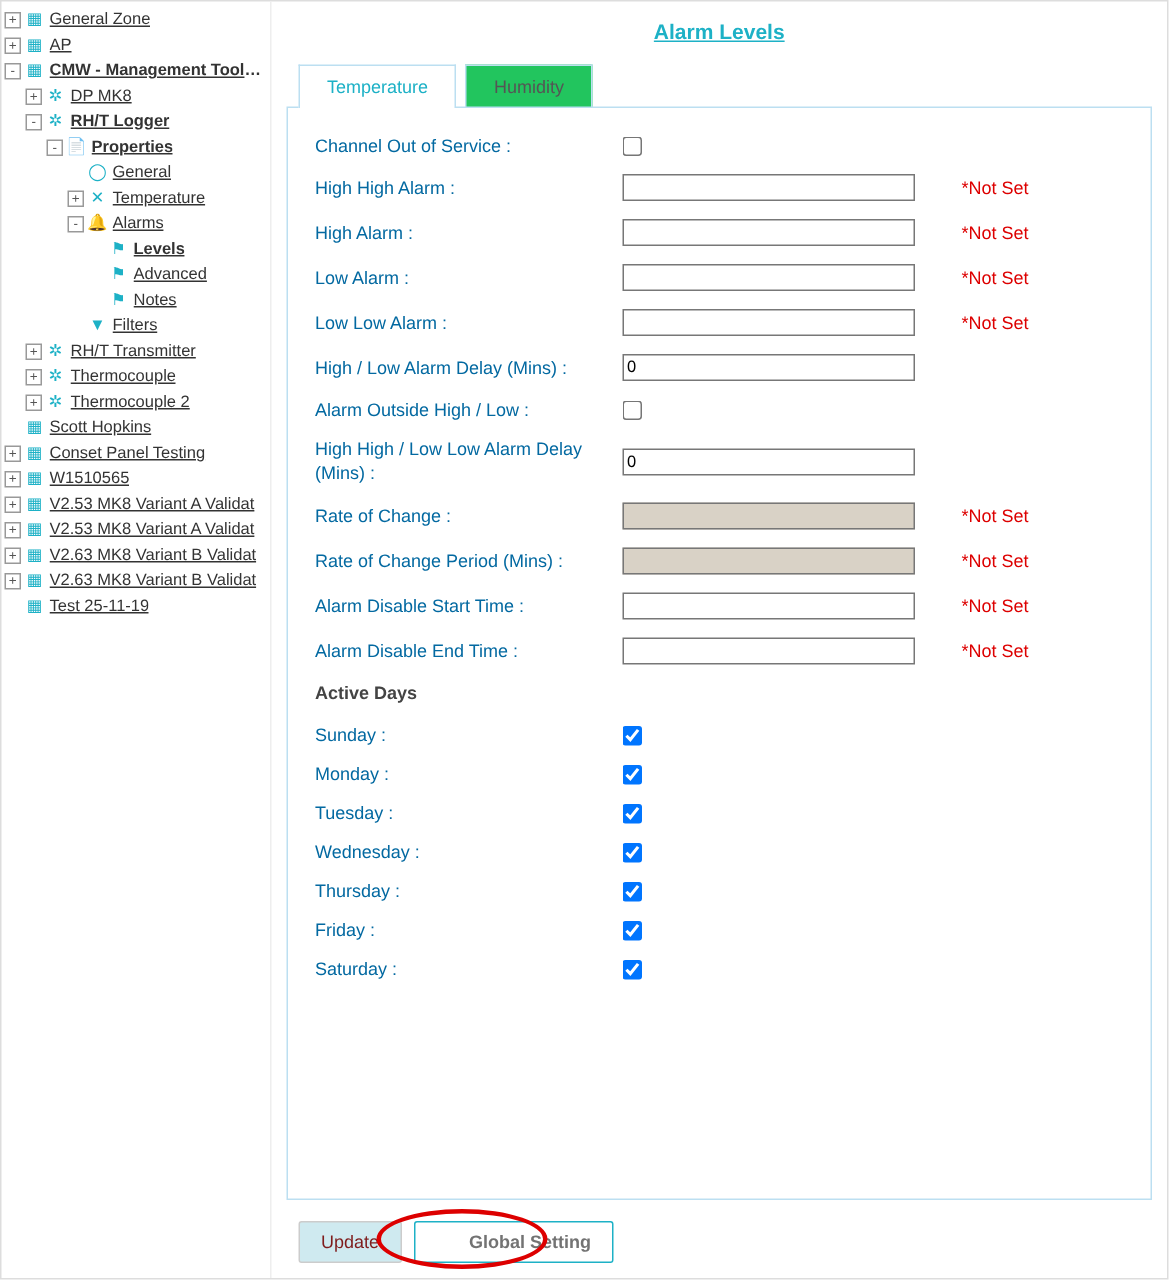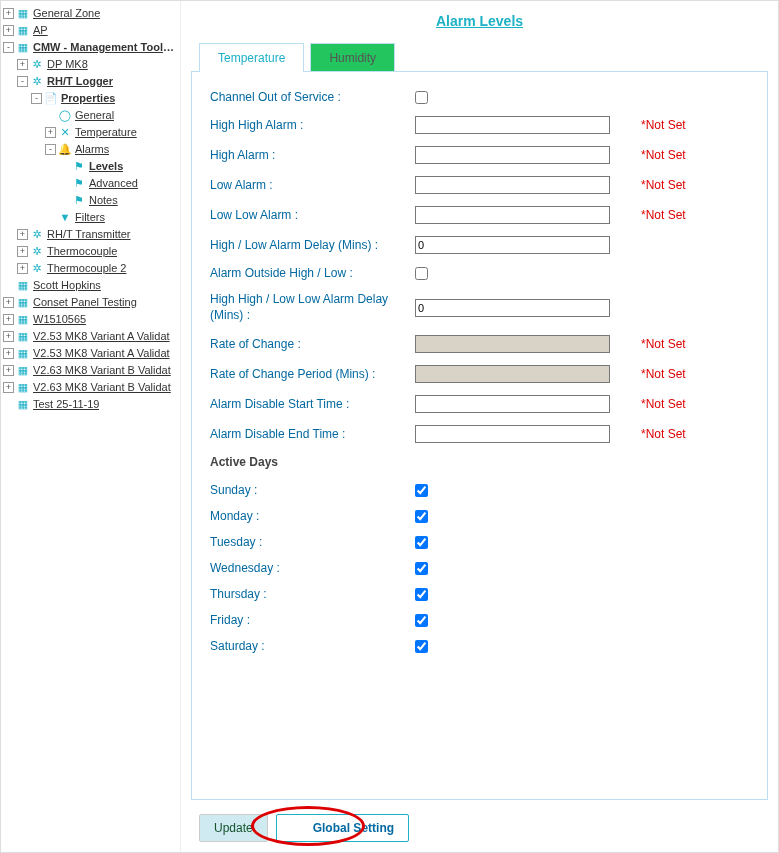--- a/index.html
+++ b/index.html
@@ -21,22 +21,22 @@
 .row { display: flex; align-items: center; margin-bottom: 12px; }
 .row .lbl-col { flex: 0 0 205px; font-size: 12px; color: #0369a1; }
 .row .ctl-col { flex: 0 0 220px; display: flex; align-items: center; }
 .row .status-col { flex: 0 0 70px; color: #d00; font-size: 12px; padding-left: 6px; }
 .row input[type=text] { width: 195px; height: 18px; border: 1px solid #777; font-size: 11px; padding: 0 2px; }
 .row input.disabled { background: #d9d2c6; }
 .section-h { font-weight: bold; font-size: 12px; color: #444; margin: 6px 0 14px; }
 .multirow .lbl-col { line-height: 1.3; }
 .btn-bar { display: flex; gap: 8px; padding: 14px 0 0 8px; align-items: center; position: relative; }
 .btn { padding: 6px 14px; font-size: 12px; border: 1px solid #ccc; cursor: pointer; border-radius: 2px; }
-.btn.update { background: #cfeaf0; color: #14532d; }
-.btn.global { background: #fff; color: #0369a1; border: 1px solid #1db1c6; font-weight: bold; padding-left: 36px; }
+.btn.update { background: #cfeaf0; color: #7f1d1d; }
+.btn.global { background: #fff; color: #737373; border: 1px solid #1db1c6; font-weight: bold; padding-left: 36px; }
 .highlight-oval { position: absolute; width: 114px; height: 40px; border: 3px solid #d00; border-radius: 50%; pointer-events: none; left: 60px; top: 6px; }
 input[type=checkbox] { width: 13px; height: 13px; }
 
 
 .ic-grid { color: #1db1c6; }
 .ic-fan { color: #1db1c6; }
 .ic-doc { color: #1db1c6; }
 .ic-bell { color: #999; }
 .ic-flag { color: #1db1c6; }
 .ic-filter { color: #1db1c6; }

